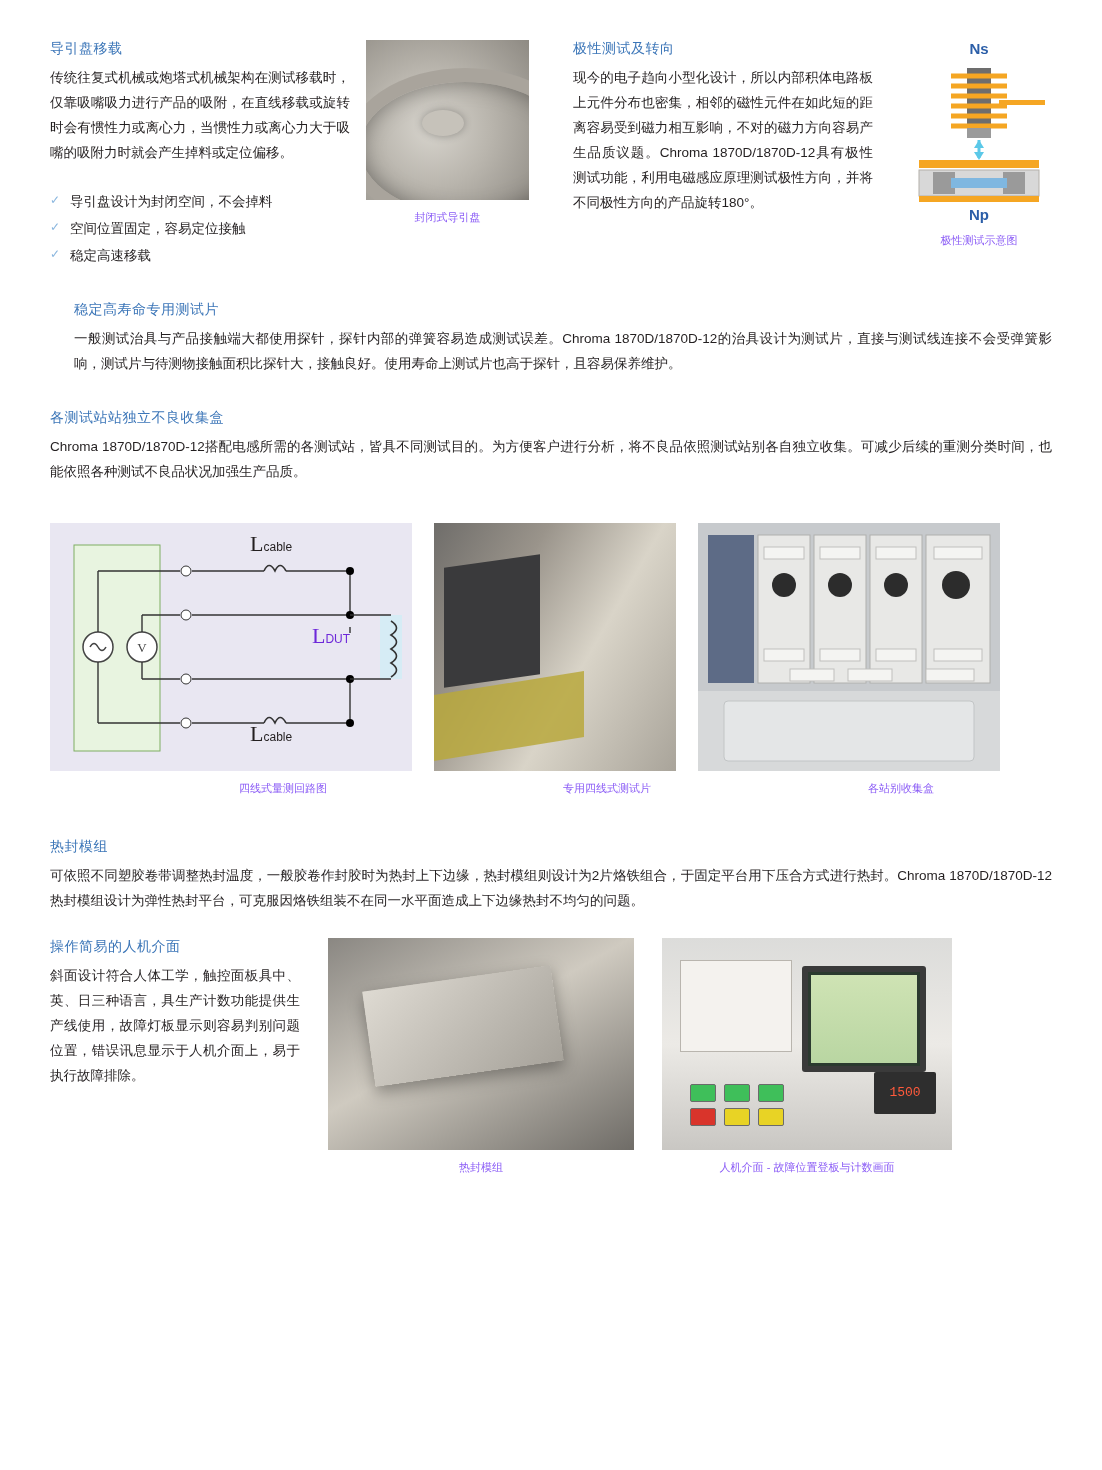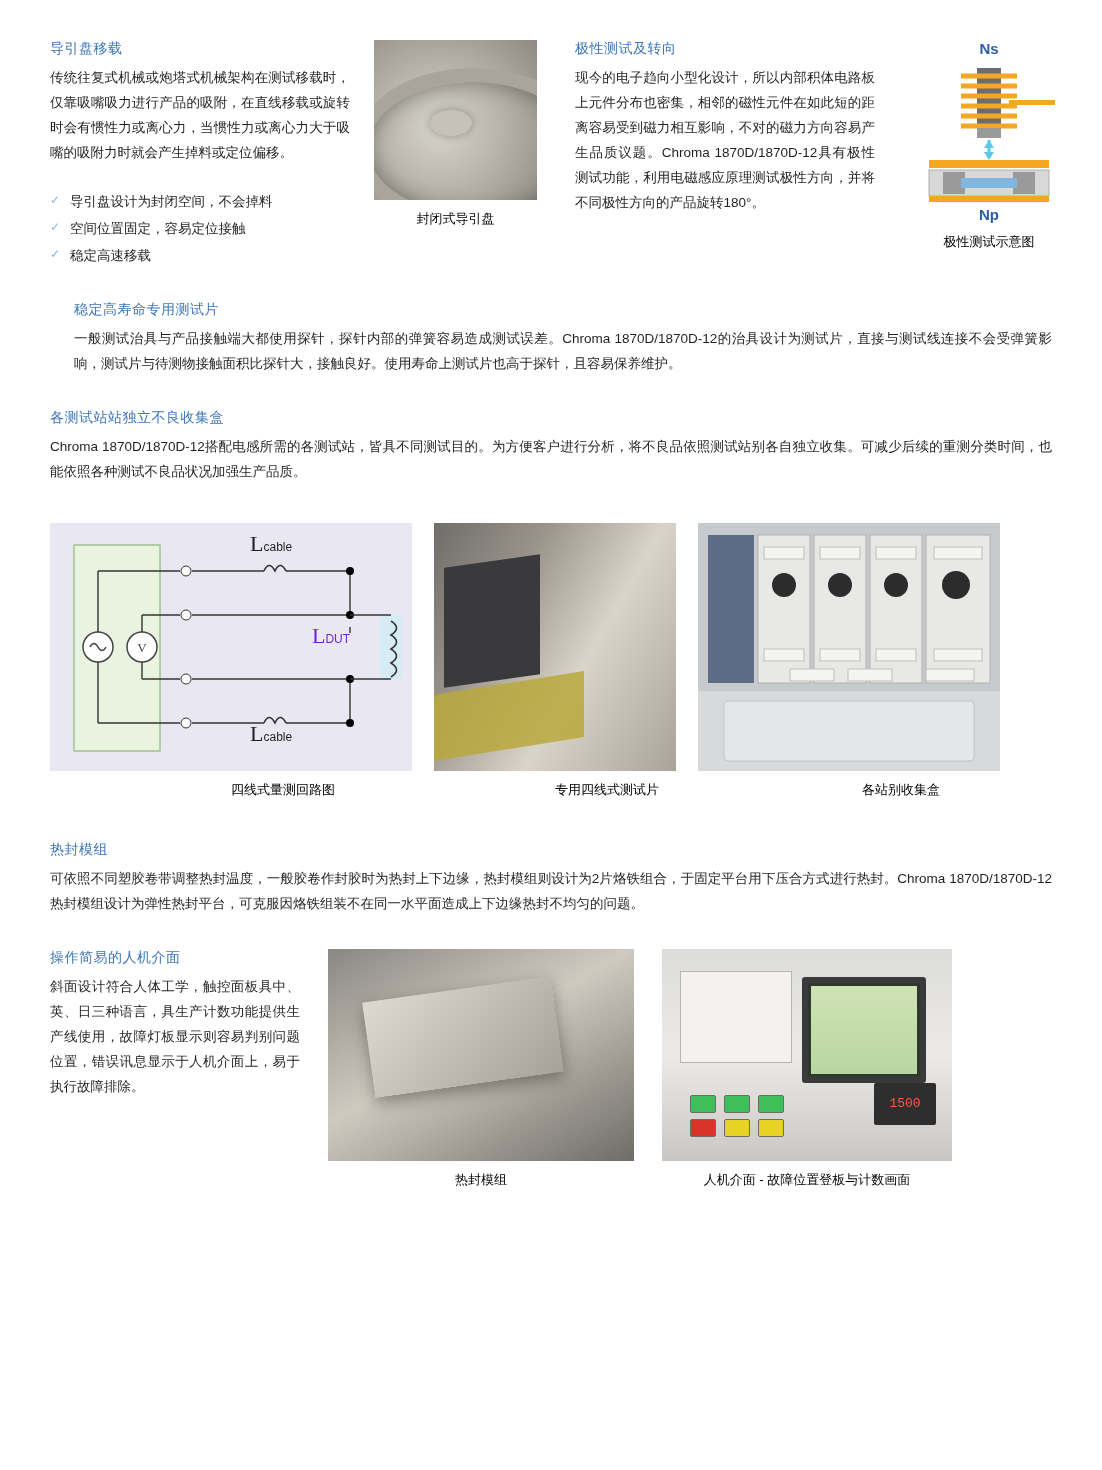--- a/index.html
+++ b/index.html
@@ -29,37 +29,36 @@
     letter-spacing: 0.5px;
   }
   .body-text {
     font-size: 13.5px;
     line-height: 1.85;
     color: #231f20;
     margin: 0;
     text-align: justify;
   }
   .caption {
-    font-size: 13px;
-    color: #000000;
+    font-size: 11px;
+    color: #8b5cf6;
     text-align: center;
     margin-top: 10px;
   }
   
   .top-section {
     position: relative;
     padding: 40px 50px 0 50px;
     display: flex;
     gap: 44px;
   }
   .col {
     width: 492px;
     display: flex;
-    gap: 24px;
-    justify-content: center;
+    gap: 16px;
   }
   .col-text {
     width: 300px;
     flex: 0 0 300px;
   }
   .col-fig {
     flex: 1;
     display: flex;
     flex-direction: column;
     align-items: center;
@@ -172,21 +171,21 @@
     width: 302px;
     height: 248px;
     background: linear-gradient(180deg, #cfd2d4 0%, #e7e8ea 40%, #b9bdc0 100%);
     position: relative;
   }
   
   .bottom-section {
     display: flex;
     gap: 28px;
     padding: 0 50px;
-    margin-top: 32px;
+    margin-top: 24px;
   }
   .bottom-text { width: 250px; flex: 0 0 250px; }
   .photo-sealing {
     width: 306px; height: 212px;
     background: linear-gradient(150deg, #8a8782 0%, #cfcac0 45%, #6f6c67 100%);
     position: relative;
   }
   .photo-sealing::after{
     content:"";
     position:absolute; left:40px; top:40px; width:190px; height:96px;

